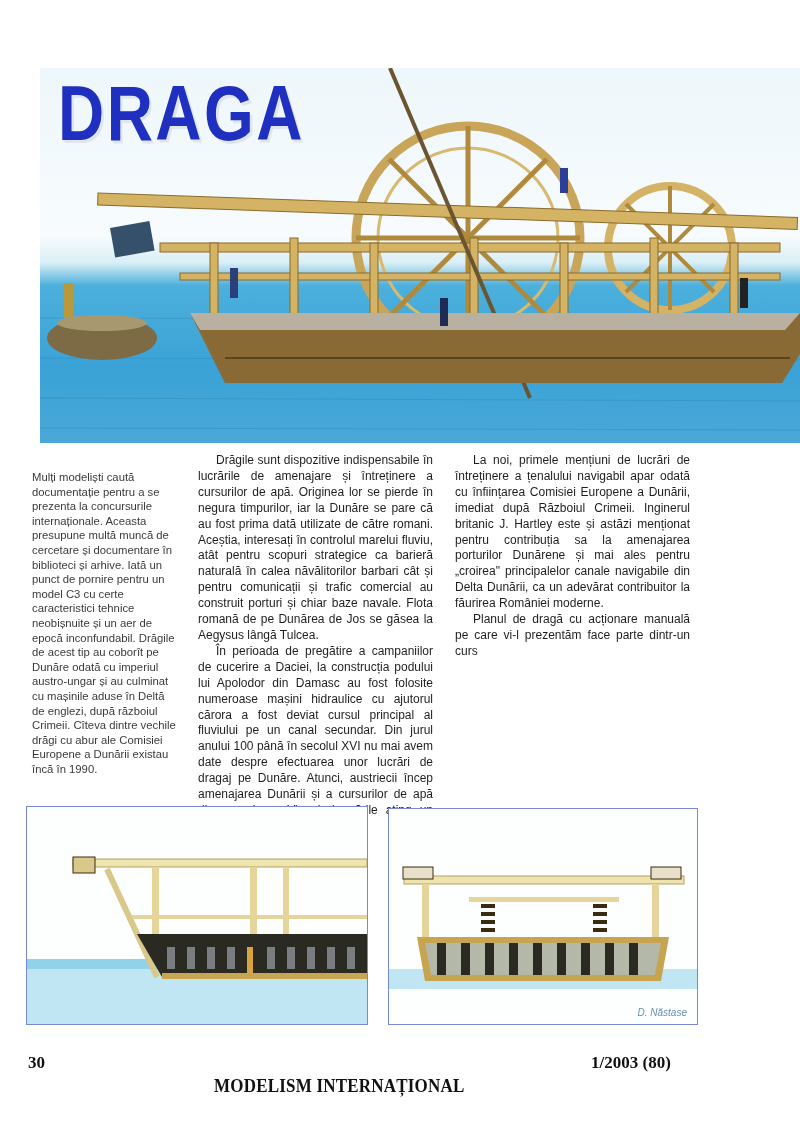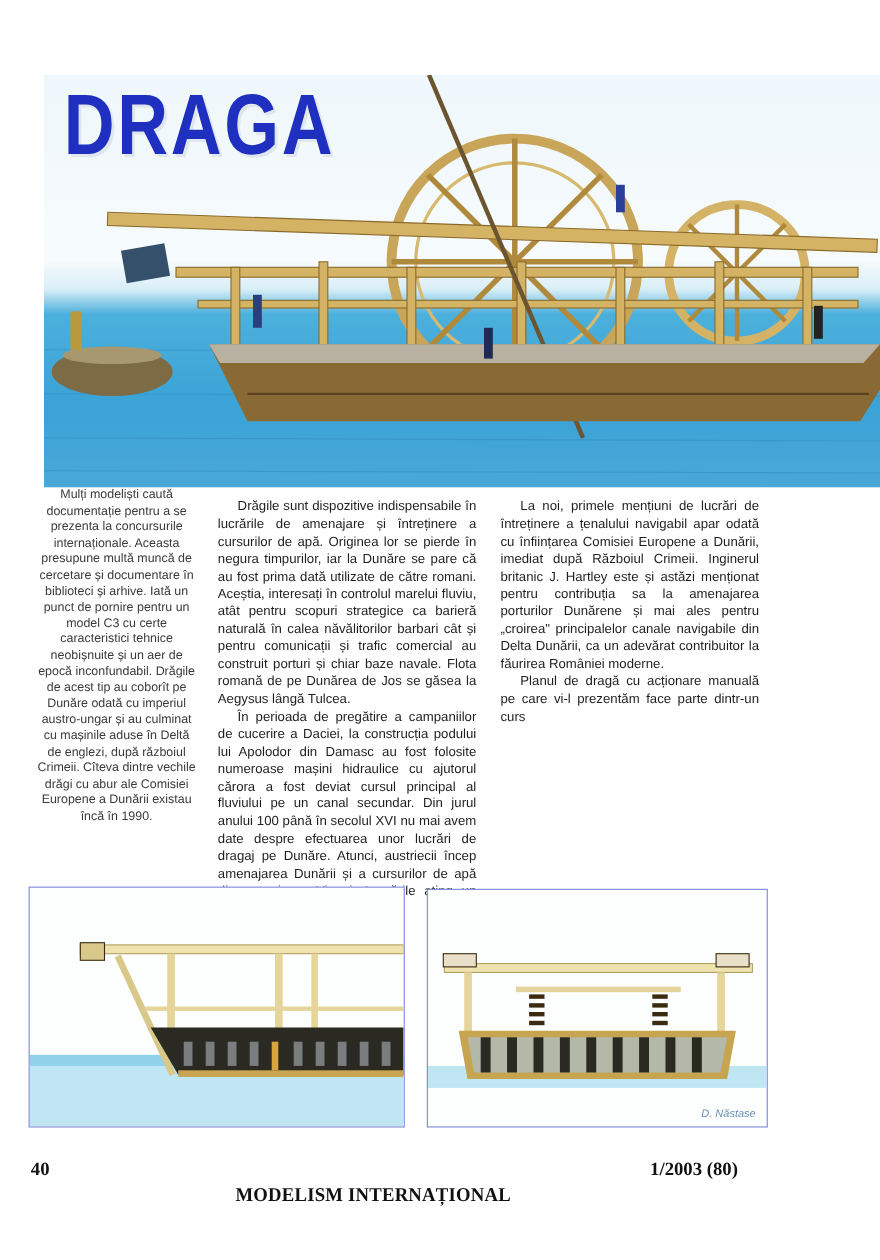--- a/index.html
+++ b/index.html
@@ -9,21 +9,21 @@
   .hero { position: absolute; left: 40px; top: 68px; width: 772px; height: 375px; overflow: hidden;
           background: linear-gradient(180deg, #eef7fb 0%, #f7fbfd 45%, #d8eef6 52%, #4cb0dc 58%, #3aa2d6 80%, #4aa8d8 100%); }
   .title { position: absolute; left: 18px; top: 6px; font-family: "Liberation Sans", sans-serif; font-weight: bold;
            font-size: 78px; letter-spacing: 3px; color: #1f2fbf; transform: scaleX(0.82); transform-origin: left top;
            text-shadow: 3px 3px 0 #dfe6ee; line-height: 1; }
   .hero svg { position: absolute; left: 0; top: 0; }
 
   
   .col { position: absolute; font-family: "Liberation Sans", sans-serif; }
   .col p { margin: 0; }
-  .intro { left: 32px; top: 443px; width: 148px; font-size: 11.3px; line-height: 14.6px; color: #3a3a3a; text-align: center; }
+  .intro { left: 32px; top: 470px; width: 148px; font-size: 11.3px; line-height: 14.6px; color: #3a3a3a; }
   .main { top: 453px; width: 235px; font-size: 12px; line-height: 15.9px; text-align: justify; color: #1e1e1e; }
   .main p { text-indent: 18px; }
   .main p.noindent { text-indent: 0; }
   .c2 { left: 198px; }
   .c3 { left: 455px; }
 
   
   .drawing { position: absolute; border: 1.5px solid #7a86d6; background: #fdfefe; overflow: hidden; }
   .d1 { left: 26px; top: 806px; width: 340px; height: 217px; }
   .d2 { left: 388px; top: 808px; width: 308px; height: 215px; }
@@ -178,15 +178,15 @@
       <rect x="144" y="134" width="9" height="32"></rect>
         <rect x="168" y="134" width="9" height="32"></rect>
       <rect x="192" y="134" width="9" height="32"></rect>
         <rect x="216" y="134" width="9" height="32"></rect>
       <rect x="240" y="134" width="9" height="32"></rect>
     </g>
   </svg>
   <span class="signature">D. Năstase</span>
 </div>
 
-<div class="footer f-page">40</div>
+<div class="footer f-page">30</div>
 <div class="footer f-mag">MODELISM INTERNAȚIONAL</div>
 <div class="footer f-issue">1/2003 (80)</div>
 
 </body></html>

